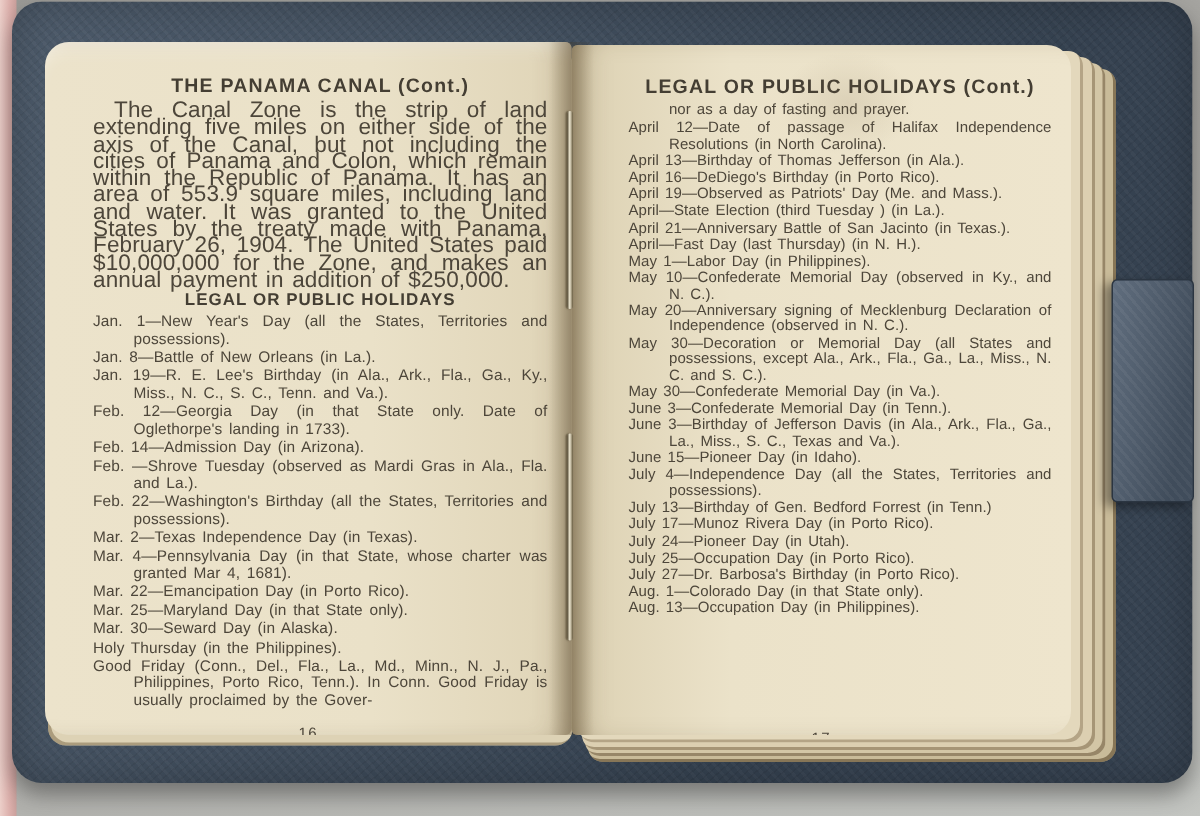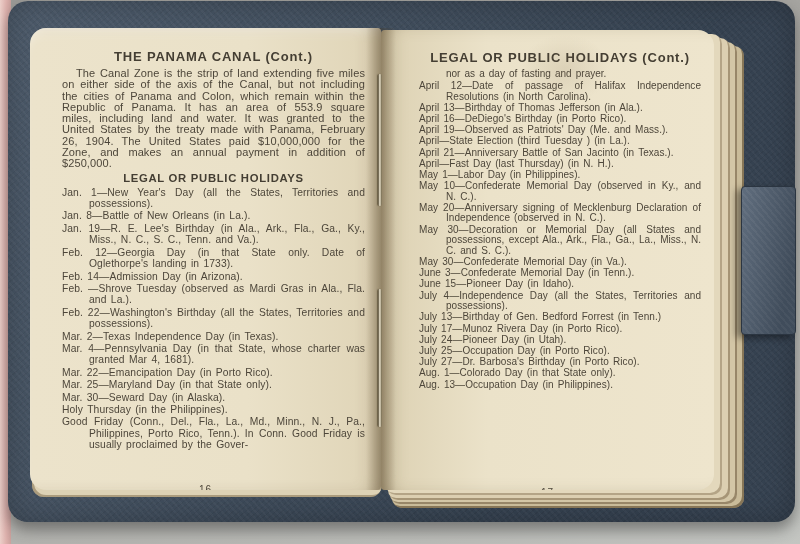--- a/index.html
+++ b/index.html
@@ -78,21 +78,21 @@
   }
   
   .content{position:relative;height:100%;}
   .content-left{padding:21px 16px 0 32px;}
   .content-right{padding:20px 13px 0 38px;}
   .ptitle{
     text-align:center;font-weight:bold;font-size:13px;letter-spacing:0.8px;
     color:#443e33;white-space:nowrap;
   }
   .intro{
-    margin:4px 0 0 0;font-size:11px;line-height:11.3px;text-align:justify;
+    margin:4px 0 0 0;font-size:15px;line-height:11.3px;text-align:justify;
     text-indent:14px;word-spacing:1.4px;letter-spacing:0.1px;
   }
   .sheading{
     text-align:center;font-weight:bold;font-size:11.3px;letter-spacing:0.7px;
     color:#443e33;margin-top:2px;white-space:nowrap;
   }
   .entries-left{margin-top:3px;}
   .entries-left .entry{
     font-size:10.3px;line-height:11.4px;text-align:justify;
     padding-left:27px;text-indent:-27px;word-spacing:1.4px;letter-spacing:0.1px;
@@ -164,20 +164,21 @@
         <div class="entry">April 19—Observed as Patriots' Day (Me. and Mass.).</div>
         <div class="entry">April—State Election (third Tuesday ) (in La.).</div>
         <div class="entry">April 21—Anniversary Battle of San Jacinto (in Texas.).</div>
         <div class="entry">April—Fast Day (last Thursday) (in N. H.).</div>
         <div class="entry">May 1—Labor Day (in Philippines).</div>
         <div class="entry">May 10—Confederate Memorial Day (observed in Ky., and N. C.).</div>
         <div class="entry">May 20—Anniversary signing of Mecklenburg Declaration of Independence (observed in N. C.).</div>
         <div class="entry">May 30—Decoration or Memorial Day (all States and possessions, except Ala., Ark., Fla., Ga., La., Miss., N. C. and S. C.).</div>
         <div class="entry">May 30—Confederate Memorial Day (in Va.).</div>
         <div class="entry">June 3—Confederate Memorial Day (in Tenn.).</div>
+        <div class="entry">June 3—Birthday of Jefferson Davis (in Ala., Ark., Fla., Ga., La., Miss., S. C., Texas and Va.).</div>
         <div class="entry">June 15—Pioneer Day (in Idaho).</div>
         <div class="entry">July 4—Independence Day (all the States, Territories and possessions).</div>
         <div class="entry">July 13—Birthday of Gen. Bedford Forrest (in Tenn.)</div>
         <div class="entry">July 17—Munoz Rivera Day (in Porto Rico).</div>
         <div class="entry">July 24—Pioneer Day (in Utah).</div>
         <div class="entry">July 25—Occupation Day (in Porto Rico).</div>
         <div class="entry">July 27—Dr. Barbosa's Birthday (in Porto Rico).</div>
         <div class="entry">Aug. 1—Colorado Day (in that State only).</div>
         <div class="entry">Aug. 13—Occupation Day (in Philippines).</div>
       </div>

